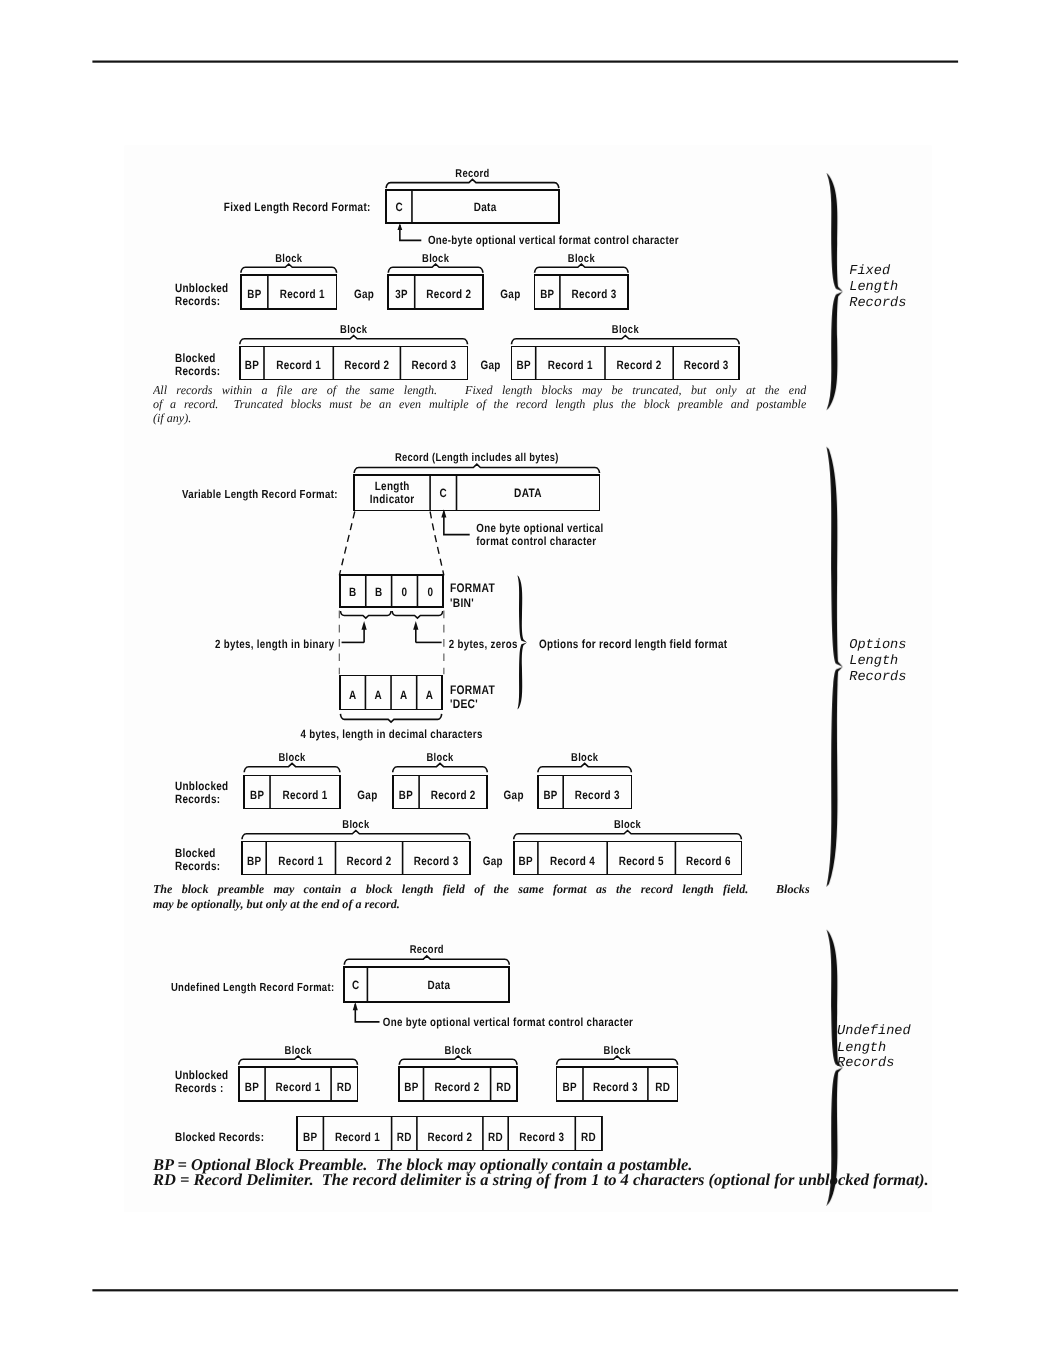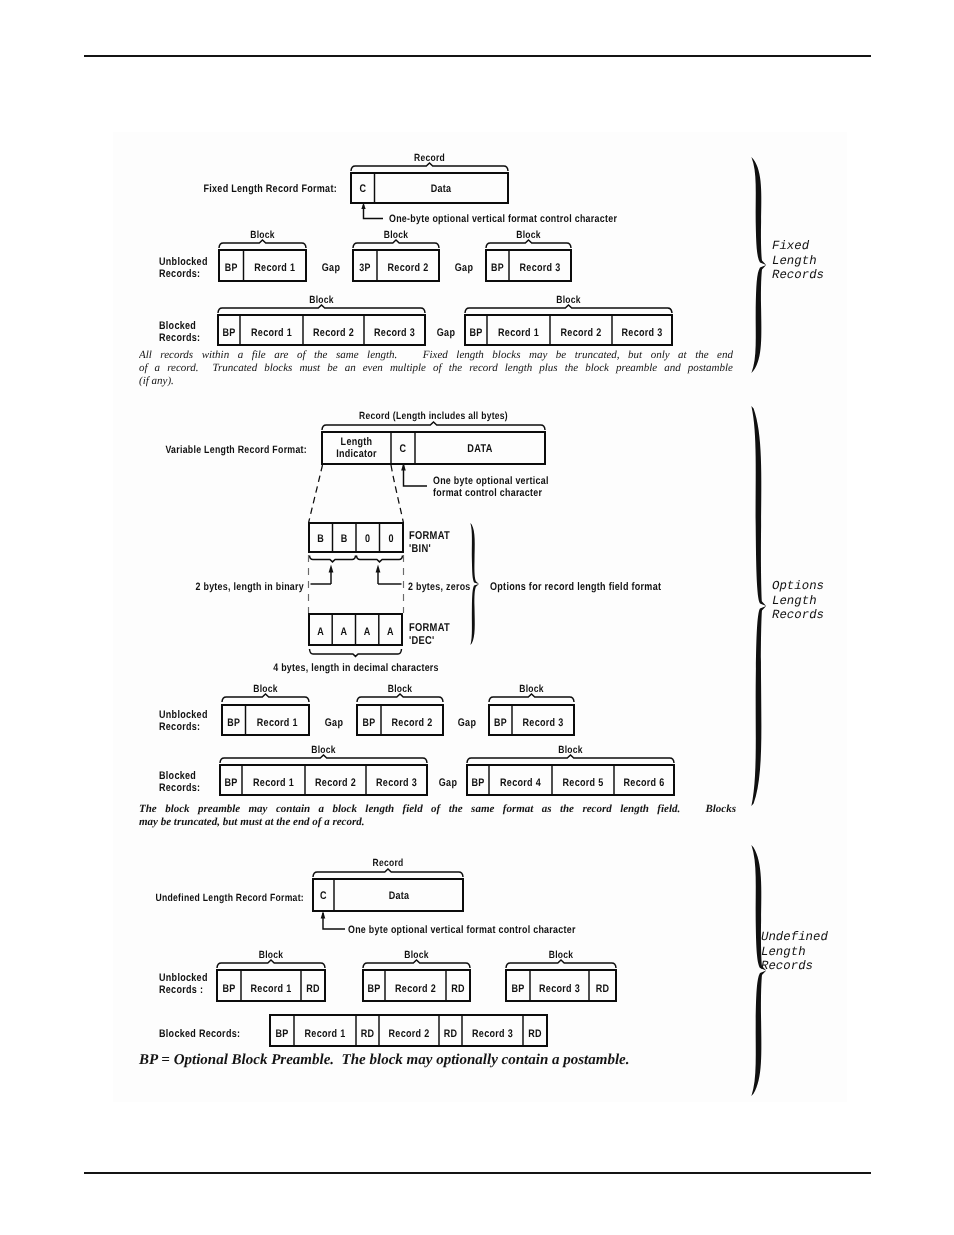--- a/index.html
+++ b/index.html
@@ -472,18 +472,18 @@
 <path d="M 751.40 373.00 C 757.40 357.88 755.40 336.28 755.70 308.20 C 756.10 286.60 756.60 273.00 760.00 267.60 L 766.20 265.00 L 761.98 269.40 C 761.50 273.60 760.60 285.52 761.10 308.20 C 761.50 336.28 762.70 357.88 753.60 370.60 Z" class="brace-big"></path>
 <path d="M 751.40 406.00 C 757.40 434.00 755.40 474.00 755.70 526.00 C 756.10 566.00 756.60 598.00 760.00 603.40 L 766.20 606.00 L 761.98 601.60 C 761.50 597.40 760.60 568.00 761.10 526.00 C 761.50 474.00 762.70 434.00 753.60 408.40 Z" class="brace-big"></path>
 <path d="M 751.40 806.00 C 757.40 778.00 755.40 738.00 755.70 686.00 C 756.10 646.00 756.60 614.00 760.00 608.60 L 766.20 606.00 L 761.98 610.40 C 761.50 614.60 760.60 644.00 761.10 686.00 C 761.50 738.00 762.70 778.00 753.60 803.60 Z" class="brace-big"></path>
 <path d="M 751.40 845.00 C 757.40 862.57 755.40 887.67 755.70 920.30 C 756.10 945.40 756.60 962.50 760.00 967.90 L 766.20 970.50 L 761.98 966.10 C 761.50 961.90 760.60 946.65 761.10 920.30 C 761.50 887.67 762.70 862.57 753.60 847.40 Z" class="brace-big"></path>
 <path d="M 751.40 1096.00 C 757.40 1078.43 755.40 1053.33 755.70 1020.70 C 756.10 995.60 756.60 978.50 760.00 973.10 L 766.20 970.50 L 761.98 974.90 C 761.50 979.10 760.60 994.35 761.10 1020.70 C 761.50 1053.33 762.70 1078.43 753.60 1093.60 Z" class="brace-big"></path>
 </g>
   </g>
     </svg>
 
   <div class="para just" style="left:139px;top:349px;width:594px;"><div>All records within a file are of the same length.&nbsp;&nbsp; Fixed length blocks may be truncated, but only at the end</div><div>of a record.&nbsp; Truncated blocks must be an even multiple of the record length plus the block preamble and postamble</div><div class="last">(if any).</div></div>
-  <div class="para just bold" style="left:139px;top:803px;width:597px;"><div>The block preamble may contain a block length field of the same format as the record length field.&nbsp;&nbsp; Blocks</div><div class="last">may be truncated, but must at the end of a record.</div></div>
-  <div class="para bold" style="left:139px;top:1054px;font-size:15px;"><div>BP = Optional Block Preamble.&nbsp; The block may optionally contain a postamble.</div></div>
+  <div class="para just bold" style="left:139px;top:803px;width:597px;"><div>The block preamble may contain a block length field of the same format as the record length field.&nbsp;&nbsp; Blocks</div><div class="last">may be optionally, but only at the end of a record.</div></div>
+  <div class="para bold" style="left:139px;top:1054px;font-size:15px;"><div>BP = Optional Block Preamble.&nbsp; The block may optionally contain a postamble.</div><div>RD = Record Delimiter.&nbsp; The record delimiter is a string of from 1 to 4 characters (optional for unblocked format).</div></div>
   <div class="sidelab" style="left:772px;top:239px;"><div>Fixed</div><div>Length</div><div>Records</div></div>
   <div class="sidelab" style="left:772px;top:579px;"><div>Options</div><div>Length</div><div>Records</div></div>
   <div class="sidelab" style="left:761px;top:930px;"><div>Undefined</div><div>Length</div><div>Records</div></div>
 </div>
 
 </body></html>

